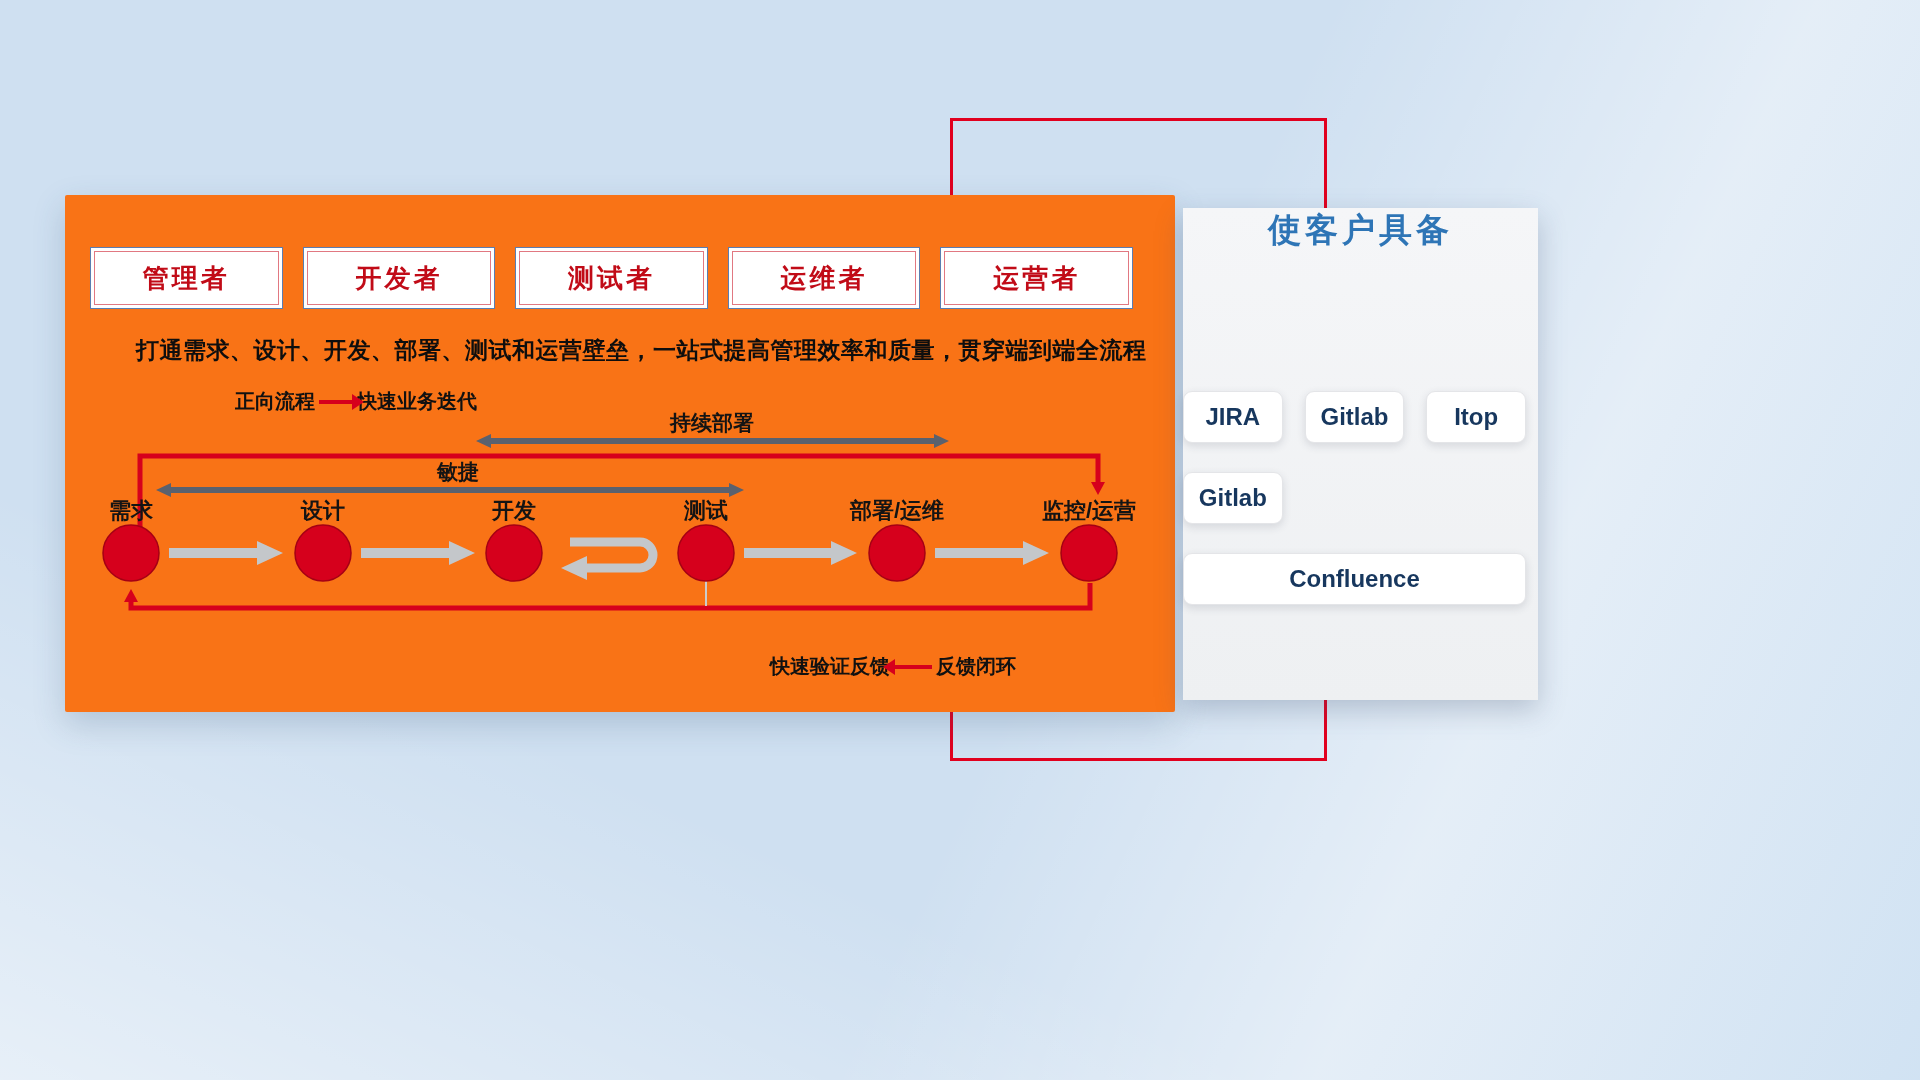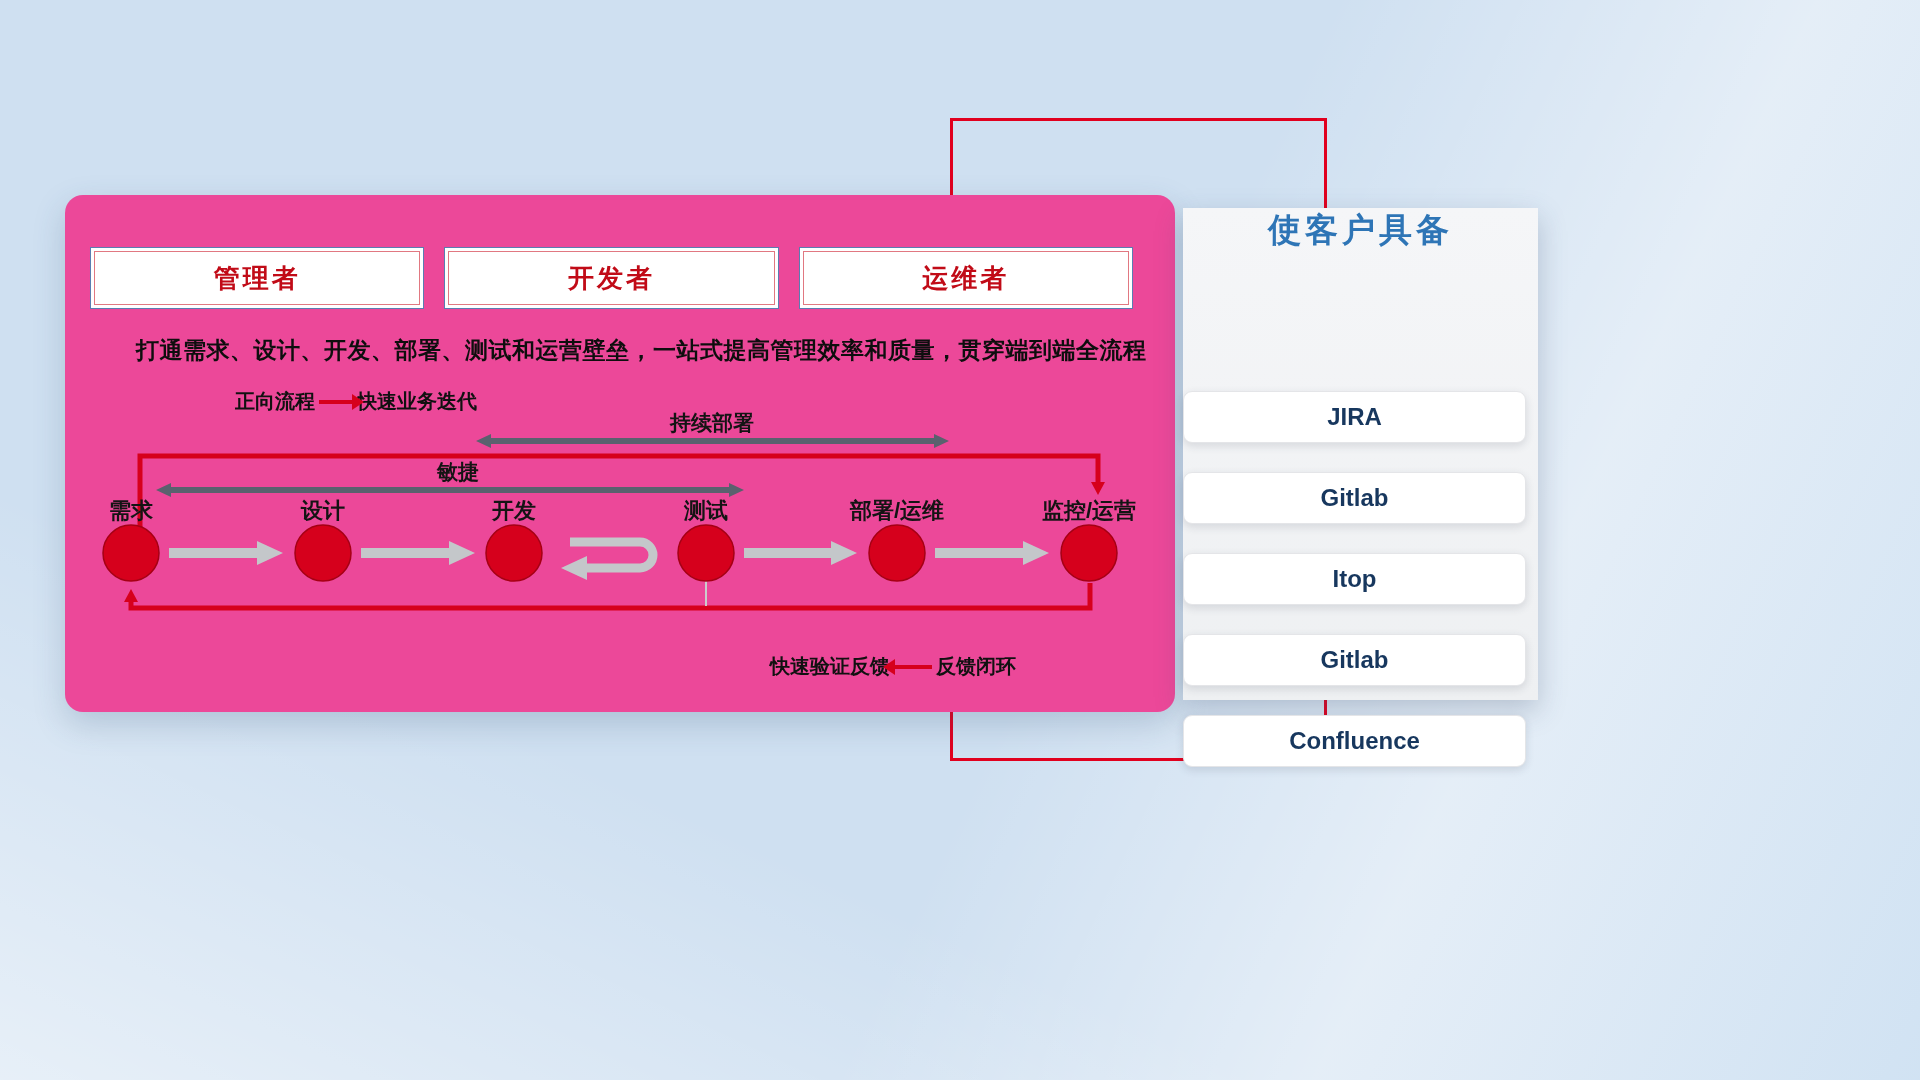--- a/index.html
+++ b/index.html
@@ -21,21 +21,21 @@
   }
 
   .red-frame {
     position: absolute; left: 950px; top: 118px; width: 377px; height: 643px;
     border: 3px solid #e1001e; z-index: 0;
   }
 
   
   .card {
     position: absolute; left: 65px; top: 195px; width: 1110px; height: 517px;
-    background: #ec4899; border-radius: 18px; z-index: 1;
+    background: #f97316; border-radius: 2px; z-index: 1;
     box-shadow: 0 12px 32px rgba(50, 80, 120, 0.22);
   }
 
   .roles-row {
     position: absolute; left: 25px; right: 42px; top: 52px;
     display: flex; gap: 20px;
   }
   .role-box {
     flex: 1; height: 62px; background: #ffffff;
     border: 1px solid #5b7db1; position: relative;
@@ -93,21 +93,21 @@
     position: absolute; left: 1183px; top: 208px; width: 355px; height: 492px;
     background: linear-gradient(180deg, #f5f6f8 0%, #eef0f2 100%);
     z-index: 2; box-shadow: 0 10px 26px rgba(60, 80, 110, 0.28);
   }
   .panel-title { text-align: center; color: #2e75b6; font-weight: 800; }
   .panel-title .line1 { font-size: 33px; letter-spacing: 4px; }
   .panel-title .line2 { margin-top: 30px; font-size: 33px; letter-spacing: 1px; }
 
   .tools-grid {
     position: absolute; left: 0; right: 12px; top: 183px;
-    display: grid; grid-template-columns: 1fr; column-gap: 22px; row-gap: 29px;
+    display: grid; grid-template-columns: 1fr 1fr 1fr; column-gap: 22px; row-gap: 29px;
   }
   .tool {
     height: 52px; background: #ffffff; border-radius: 9px;
     border: 1px solid #e4e5e8;
     box-shadow: 0 3px 9px rgba(40, 50, 70, 0.14);
     display: flex; align-items: center; justify-content: center;
     font-size: 24px; font-weight: 700; color: #17375e;
   }
   .tool.wide { grid-column: 1 / -1; }
 </style>
@@ -119,21 +119,27 @@
 <div class="card">
 
   <div class="roles-row">
     <div class="role-box">
       <span>管理者</span>
     </div>
     <div class="role-box">
       <span>开发者</span>
     </div>
     <div class="role-box">
+      <span>测试者</span>
+    </div>
+    <div class="role-box">
       <span>运维者</span>
+    </div>
+    <div class="role-box">
+      <span>运营者</span>
     </div>
   </div>
 
   <div class="headline">打通需求、设计、开发、部署、测试和运营壁垒，一站式提高管理效率和质量，贯穿端到端全流程</div>
 
   <div class="legend-forward">
     <span>正向流程</span>
     <span class="arrow-right-red"></span>
     <span>快速业务迭代</span>
   </div>

